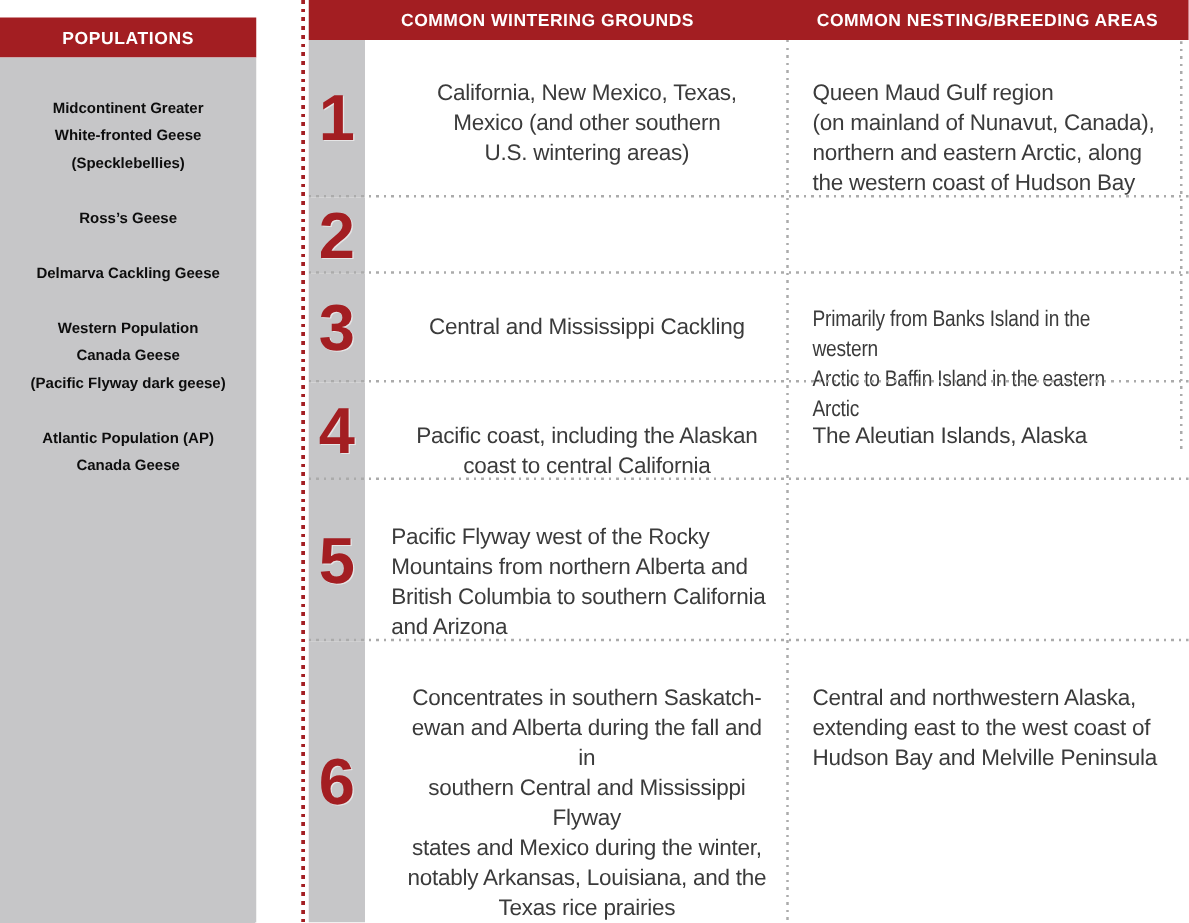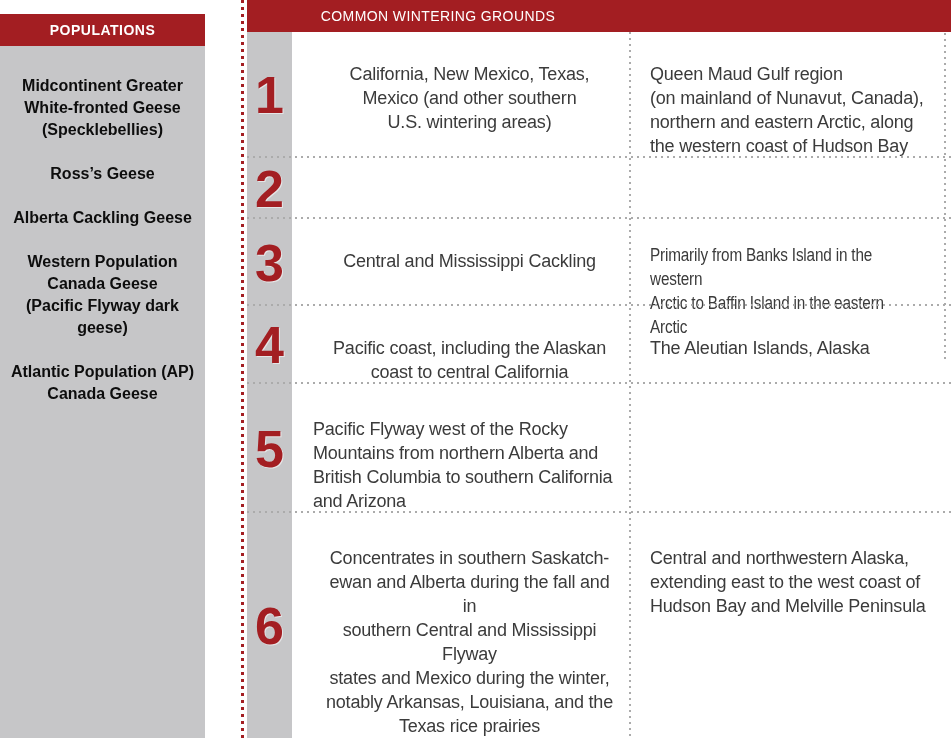--- a/index.html
+++ b/index.html
@@ -20,36 +20,36 @@
   .sidebar-header{
     height:32px;background:var(--red);color:#fff;
     display:flex;align-items:center;justify-content:center;
     font-size:14px;font-weight:bold;letter-spacing:.5px;
   }
   .sidebar-body{
     position:absolute;top:32px;left:0;right:0;bottom:0;
     background:var(--gray);text-align:center;padding-top:29px;
   }
   .pop-item{
-    font-size:16px;font-weight:bold;line-height:22px;color:#0d0d0d;
+    font-size:12px;font-weight:bold;line-height:22px;color:#0d0d0d;
     white-space:pre-line;margin-bottom:22px;
   }
 
   
   .red-dotted{
     position:absolute;left:241px;top:0;bottom:0;width:3px;
     background:repeating-linear-gradient(to bottom,var(--red) 0 3px,transparent 3px 7px);
   }
 
   
   .main{position:absolute;left:247px;top:0;right:0;bottom:0;}
   .main-header{height:32px;background:var(--red);display:flex;color:#fff;}
   .col-head{
     display:flex;align-items:center;justify-content:center;
-    font-size:14px;font-weight:normal;letter-spacing:.4px;
+    font-size:14px;font-weight:bold;letter-spacing:.4px;
   }
   .col-head.wintering{width:382px;}
   .col-head.nesting{flex:1;}
 
   .rows{position:absolute;top:32px;left:0;right:0;bottom:0;display:flex;flex-direction:column;}
   .row{display:flex;position:relative;}
   .row.sep::after{
     content:"";position:absolute;left:0;right:0;bottom:0;height:2px;
     background:repeating-linear-gradient(to right,var(--dot) 0 2px,transparent 2px 6px);
   }
@@ -86,35 +86,36 @@
 
 <div class="canvas">
 
   <div class="sidebar">
     <div class="sidebar-header">POPULATIONS</div>
     <div class="sidebar-body">
       <p class="pop-item">Midcontinent Greater
 White-fronted Geese
 (Specklebellies)</p>
       <p class="pop-item">Ross’s Geese</p>
-      <p class="pop-item">Alberta Cackling Geese</p>
+      <p class="pop-item">Delmarva Cackling Geese</p>
       <p class="pop-item">Western Population
 Canada Geese
 (Pacific Flyway dark geese)</p>
       <p class="pop-item">Atlantic Population (AP)
 Canada Geese</p>
     </div>
   </div>
 
   <div class="red-dotted"></div>
 
   <div class="main">
 
     <div class="main-header">
       <div class="col-head wintering">COMMON WINTERING GROUNDS</div>
+      <div class="col-head nesting">COMMON NESTING/BREEDING AREAS</div>
     </div>
 
     <div class="rows">
 
       <div class="row sep" style="height:129px">
         <div class="num-cell">
           <span class="num">1</span>
         </div>
         <div class="win-cell">
           <p class="cell-text">California, New Mexico, Texas,

